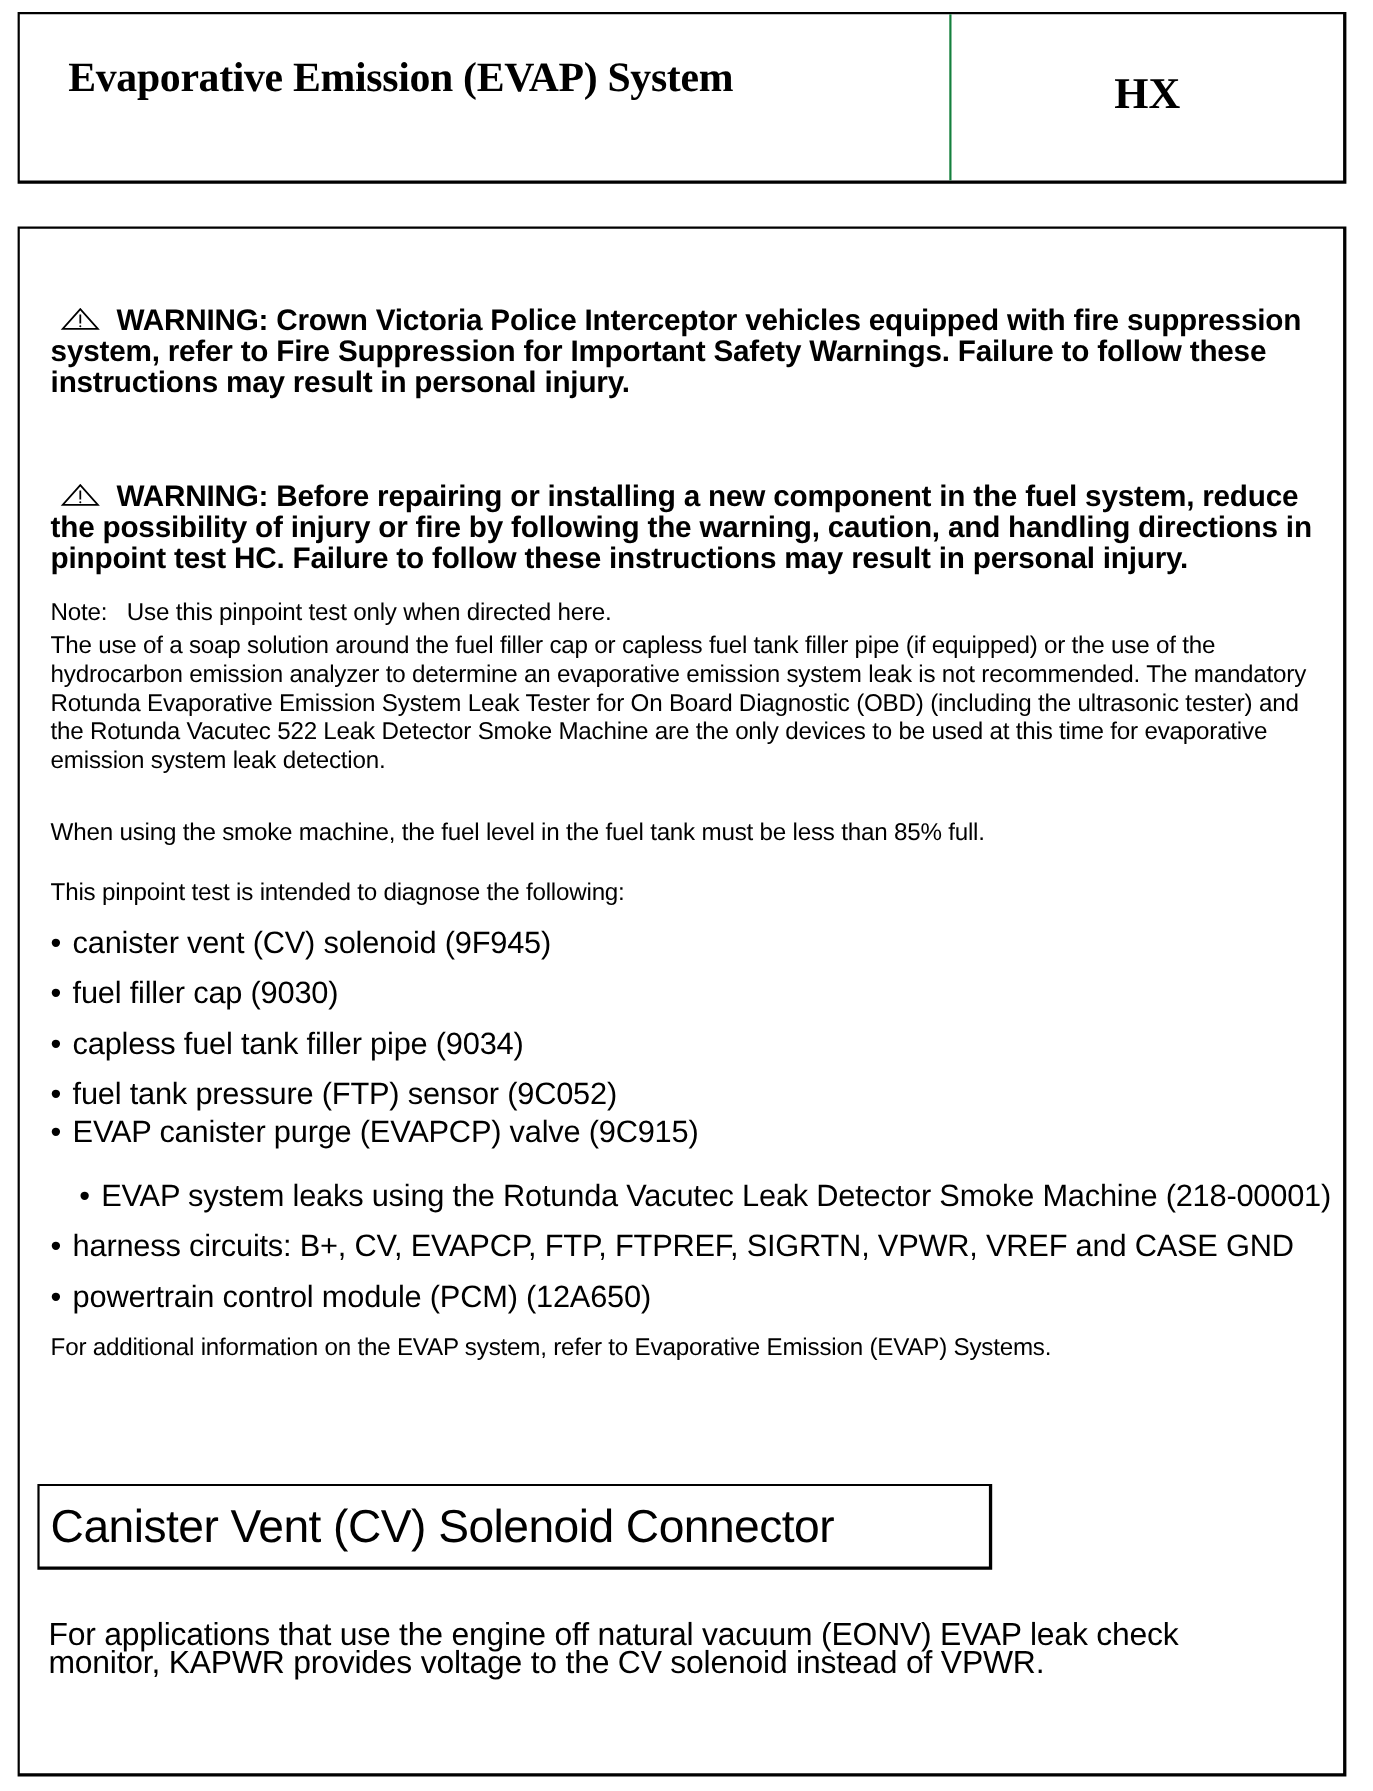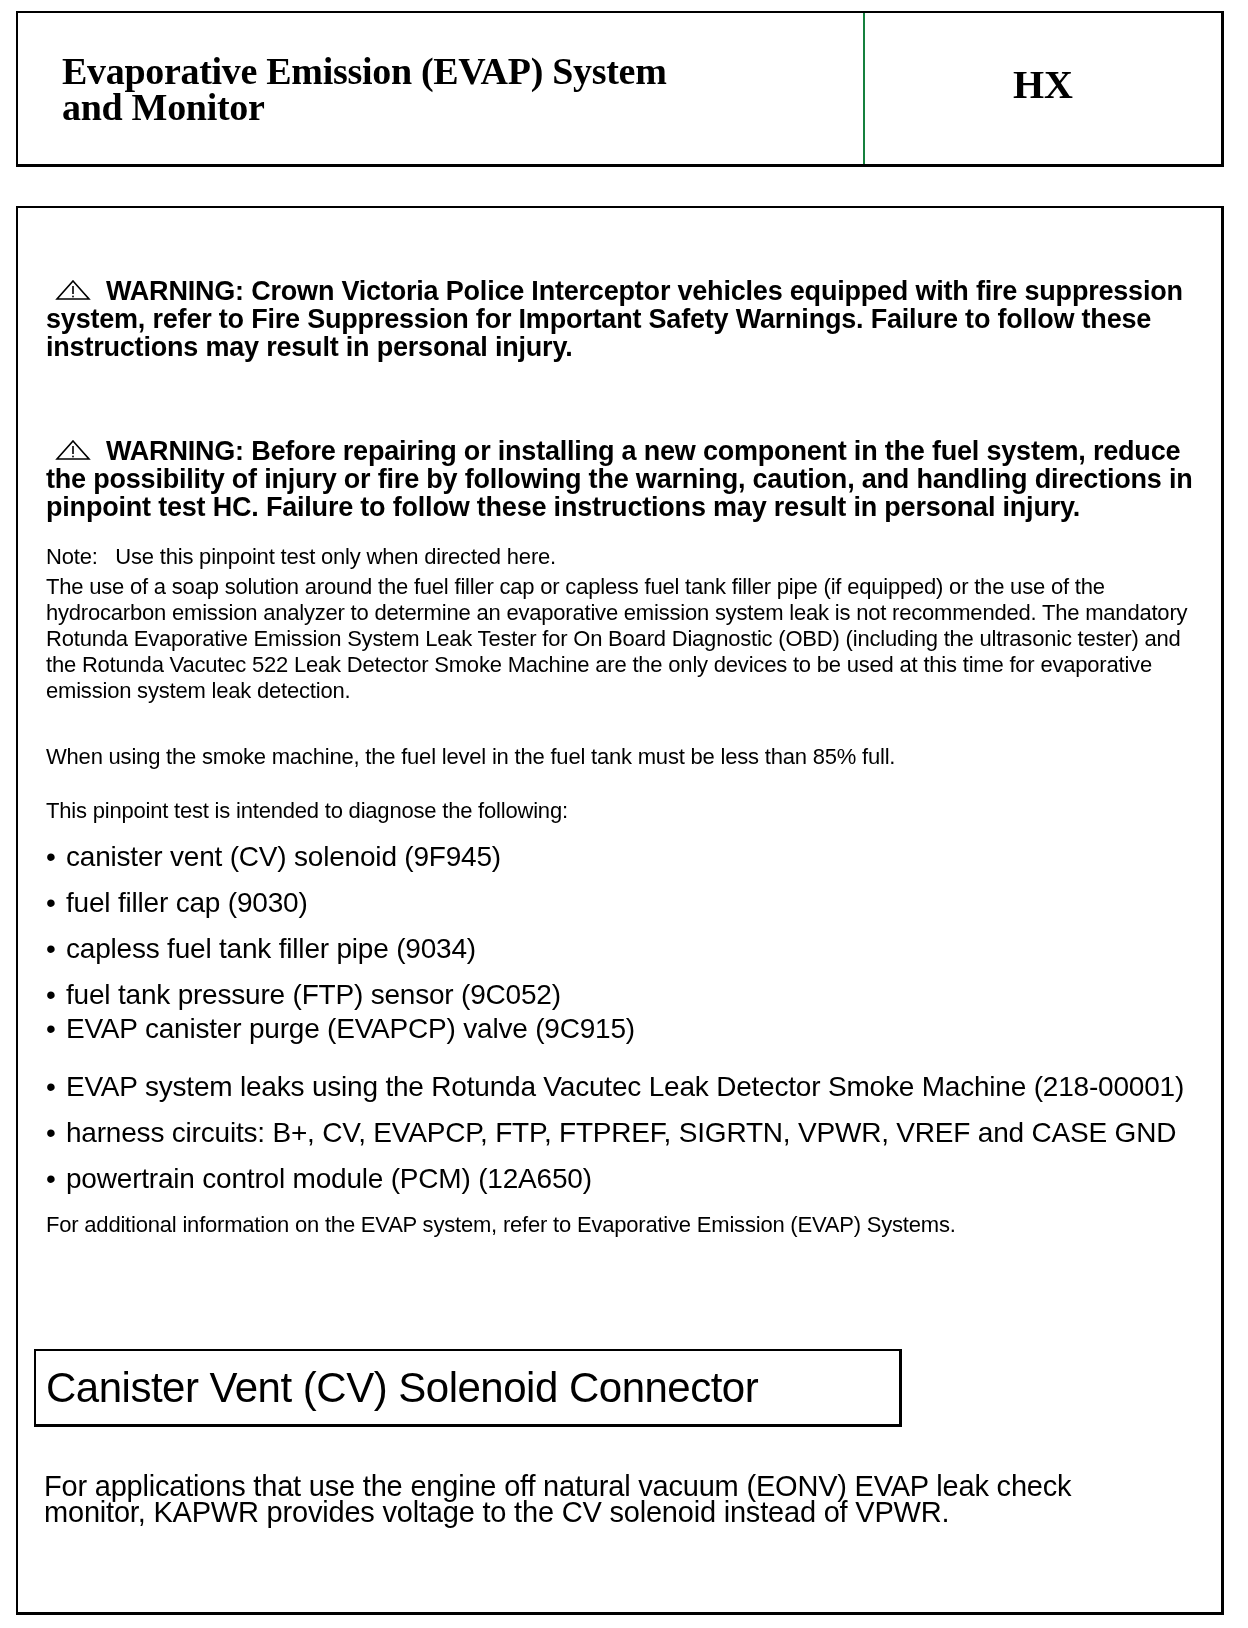--- a/index.html
+++ b/index.html
@@ -40,21 +40,20 @@
   }
   .section-title { font-weight: normal; font-size: 42px; margin: 0; letter-spacing: -0.5px; }
 </style>
 </head>
 <body>
 
 <div class="header-box">
   <div class="header-title-cell">
     <h1 class="header-title">
       <span>Evaporative Emission (EVAP) System</span><br>
-      <span>and Monitor</span>
     </h1>
   </div>
   <div class="header-code-cell">
     <p class="header-code">HX</p>
   </div>
 </div>
 
 <div class="main-box">
   <div class="content">
 
@@ -78,21 +77,21 @@
     <p class="text" style="top:366px;">The use of a soap solution around the fuel filler cap or capless fuel tank filler pipe (if equipped) or the use of the hydrocarbon emission analyzer to determine an evaporative emission system leak is not recommended. The mandatory Rotunda Evaporative Emission System Leak Tester for On Board Diagnostic (OBD) (including the ultrasonic tester) and the Rotunda Vacutec 522 Leak Detector Smoke Machine are the only devices to be used at this time for evaporative emission system leak detection.</p>
     <p class="text" style="top:536px;">When using the smoke machine, the fuel level in the fuel tank must be less than 85% full.</p>
     <p class="text" style="top:590px;">This pinpoint test is intended to diagnose the following:</p>
 
     <div>
       <div class="bullet" style="top:636px;"><span class="dot">•</span><span>canister vent (CV) solenoid (9F945)</span></div>
       <div class="bullet" style="top:682px;"><span class="dot">•</span><span>fuel filler cap (9030)</span></div>
       <div class="bullet" style="top:728px;"><span class="dot">•</span><span>capless fuel tank filler pipe (9034)</span></div>
       <div class="bullet" style="top:774px;"><span class="dot">•</span><span>fuel tank pressure (FTP) sensor (9C052)</span></div>
       <div class="bullet" style="top:784px;margin-top:24px;"><span class="dot">•</span><span>EVAP canister purge (EVAPCP) valve (9C915)</span></div>
-      <div class="bullet" style="top:866px;"><span class="dot">•</span><span>EVAP system leaks using the Rotunda Vacutec Leak Detector Smoke Machine (218-00001)</span></div>
+      <div class="bullet" style="top:866px;margin-left:26px;"><span class="dot">•</span><span>EVAP system leaks using the Rotunda Vacutec Leak Detector Smoke Machine (218-00001)</span></div>
       <div class="bullet" style="top:912px;"><span class="dot">•</span><span>harness circuits: B+, CV, EVAPCP, FTP, FTPREF, SIGRTN, VPWR, VREF and CASE GND</span></div>
       <div class="bullet" style="top:958px;"><span class="dot">•</span><span>powertrain control module (PCM) (12A650)</span></div>
     </div>
 
     <p class="text" style="top:1004px; width:1000px;">For additional information on the EVAP system, refer to Evaporative Emission (EVAP) Systems.</p>
   </div>
 </div>
 
 <div class="section-box" style="left:34px; top:1349px; width:868px; height:78px;">
   <h2 class="section-title">Canister Vent (CV) Solenoid Connector</h2>

